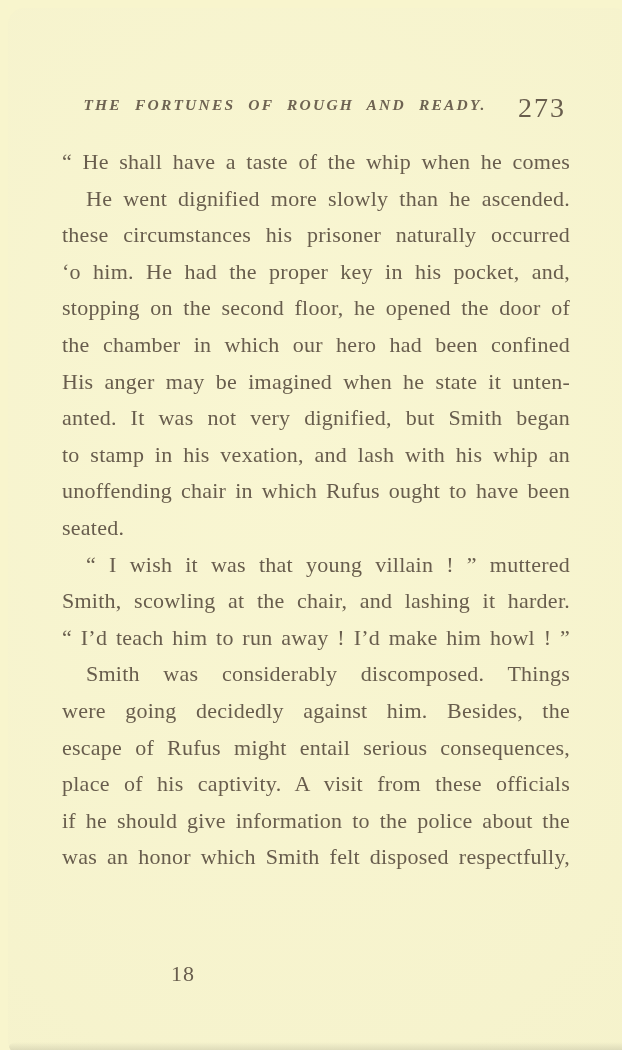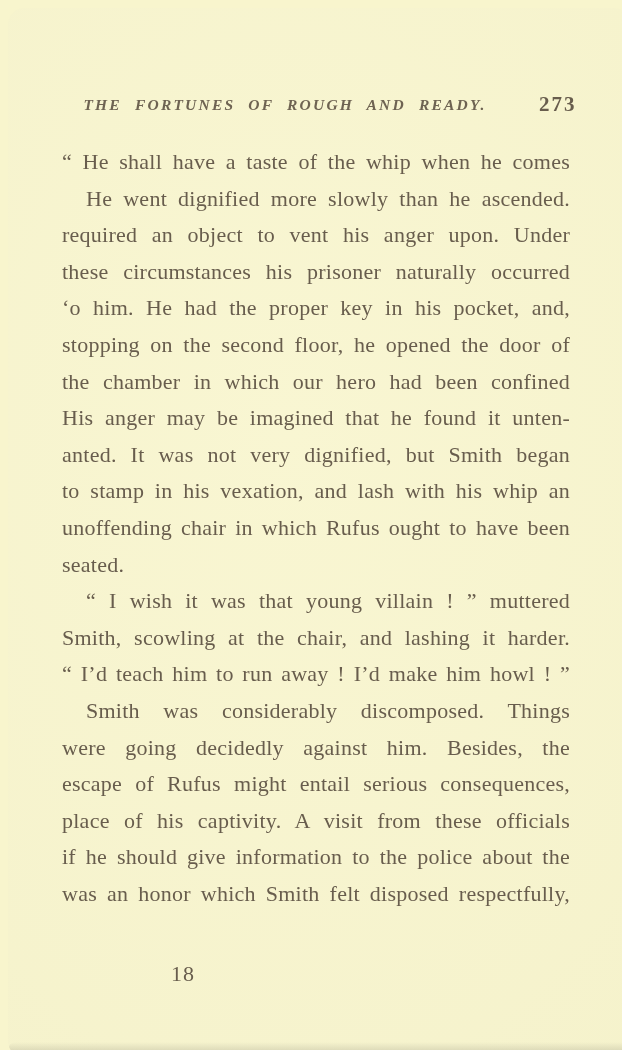--- a/index.html
+++ b/index.html
@@ -34,25 +34,24 @@
     font-weight: bold;
     font-size: 15.5px;
     letter-spacing: 2.2px;
     word-spacing: 7px;
     color: var(--header-ink, #6e6352);
     white-space: nowrap;
   }
   .running-head .page-num {
     position: absolute;
     top: -2px;
-    left: 485px;
-    font-size: 21px;
+    left: 464px;
+    font-size: 28px;
     letter-spacing: 2px;
     color: var(--ink, #685d4d);
-    font-weight: bold;
   }
   .text-block {
     position: absolute;
     top: 120px;
     left: 38px;
     width: 540px;
     font-size: 22px;
     line-height: 36.6px;
     color: var(--ink, #685d4d);
     letter-spacing: 0.25px;
@@ -92,26 +91,25 @@
 <div class="page">
 
   <div class="running-head">
     <div class="title">THE FORTUNES OF ROUGH AND READY.</div>
     <div class="page-num">273</div>
   </div>
 
   <div class="text-block">
       <div class="line">“ He shall have a taste of the whip when he comes</div>
       <div class="line indent">He went dignified more slowly than he ascended.</div>
-      <div class="line">required an object to vent his anger upon. Under</div>
       <div class="line">these circumstances his prisoner naturally occurred</div>
       <div class="line">‘o him. He had the proper key in his pocket, and,</div>
       <div class="line">stopping on the second floor, he opened the door of</div>
       <div class="line">the chamber in which our hero had been confined</div>
-      <div class="line">His anger may be imagined that he found it unten-</div>
+      <div class="line">His anger may be imagined when he state it unten-</div>
       <div class="line">anted. It was not very dignified, but Smith began</div>
       <div class="line">to stamp in his vexation, and lash with his whip an</div>
       <div class="line">unoffending chair in which Rufus ought to have been</div>
       <div class="line last">seated.</div>
       <div class="line indent">“ I wish it was that young villain ! ” muttered</div>
       <div class="line">Smith, scowling at the chair, and lashing it harder.</div>
       <div class="line">“ I’d teach him to run away ! I’d make him howl ! ”</div>
       <div class="line indent">Smith was considerably discomposed. Things</div>
       <div class="line">were going decidedly against him. Besides, the</div>
       <div class="line">escape of Rufus might entail serious consequences,</div>

